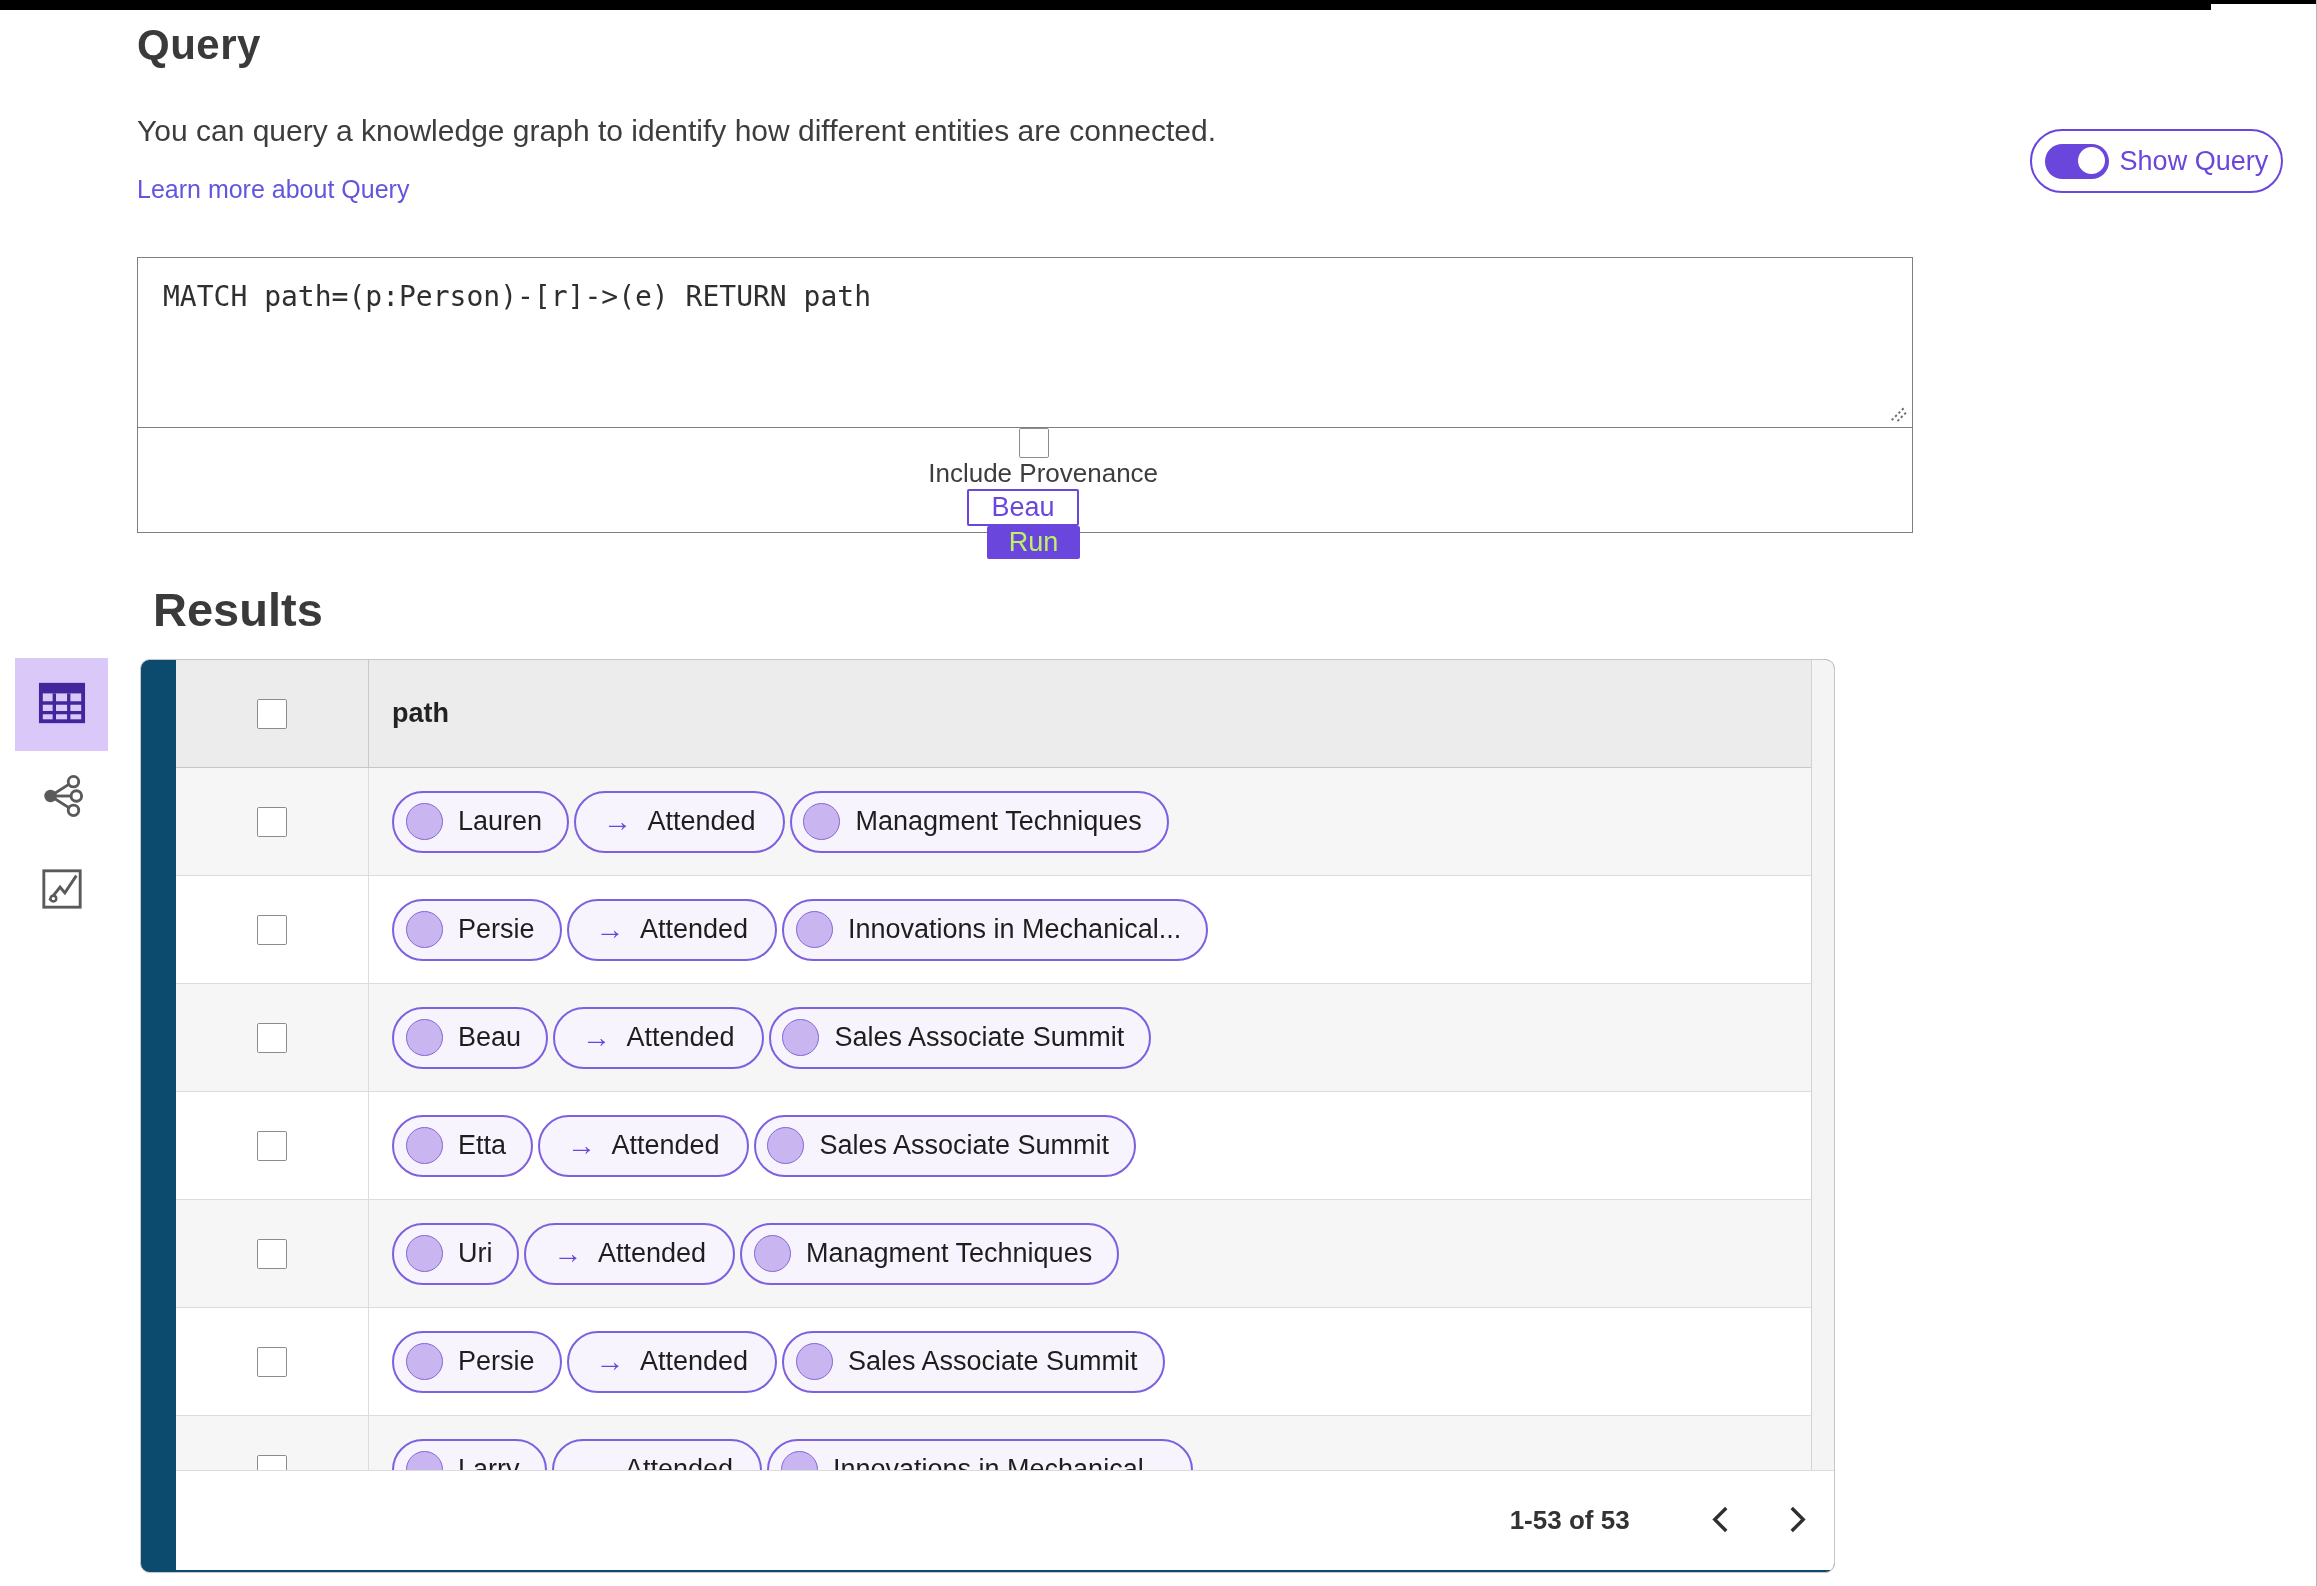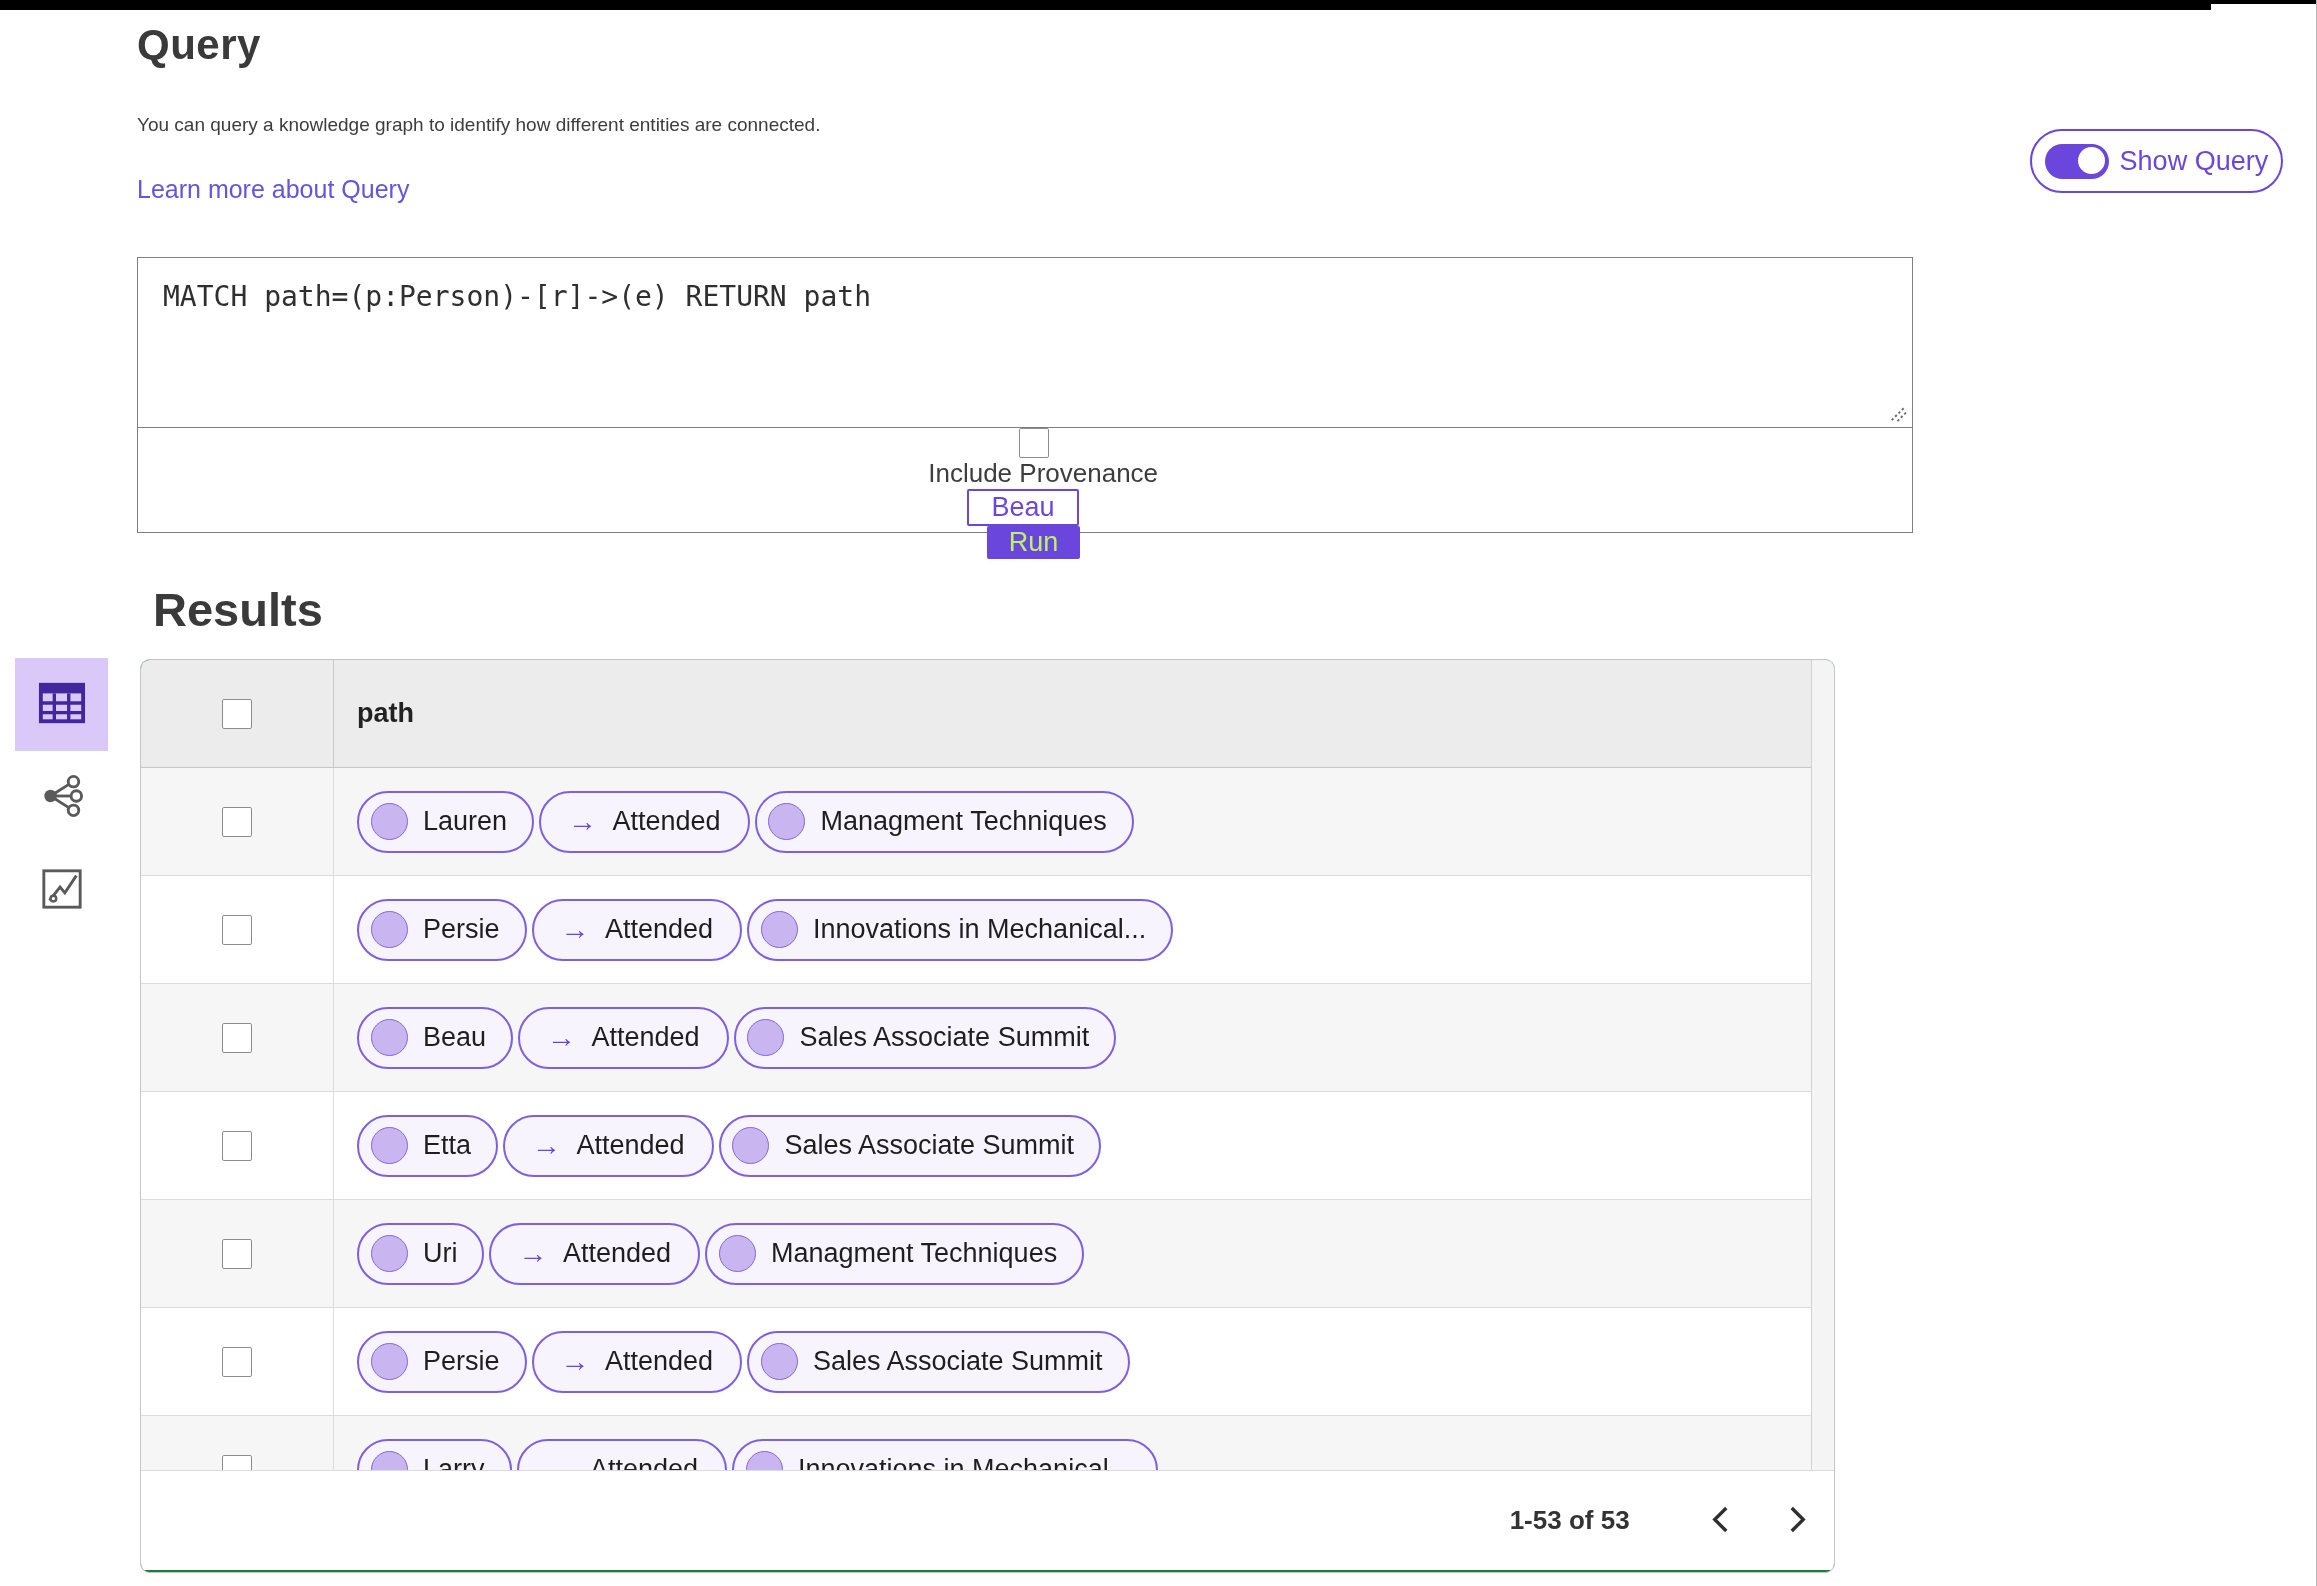--- a/index.html
+++ b/index.html
@@ -7,21 +7,21 @@
     width:2317px; height:1586px; position:relative; overflow:hidden;
     background:#ffffff; font-family:"Liberation Sans", sans-serif;
     box-sizing:border-box; border-right:1.9px solid #b7b7b7;
   }
   
   .top-bar { position:absolute; left:0; top:0; width:2211px; height:9.7px; background:#000; }
   .top-bar-thin { position:absolute; left:2211px; top:0; width:106px; height:3.9px; background:#000; }
 
   
   .page-title { position:absolute; left:137px; top:21px; margin:0; font-size:42px; font-weight:bold; color:#3a3a3a; letter-spacing:0.5px; }
-  .page-desc { position:absolute; left:137px; top:114px; font-size:19px; color:#3d3d3d; }
+  .page-desc { position:absolute; left:137px; top:114px; font-size:30px; color:#3d3d3d; }
   .learn-link { position:absolute; left:137px; top:175px; font-size:25px; color:#6355de; cursor:pointer; }
 
   .show-query-pill {
     position:absolute; left:2030px; top:129px; height:64px; width:253px;
     border:2.9px solid #6b46dd; border-radius:33px; background:#fff;
     display:flex; align-items:center; gap:11px; padding:0 17.4px 0 12.6px; box-sizing:border-box; cursor:pointer;
   }
   .toggle-track { width:64px; height:35px; border-radius:17.4px; background:#6b46dd; position:relative; flex:0 0 auto; }
   .toggle-knob { position:absolute; top:3.9px; right:3.9px; width:27px; height:27px; border-radius:50%; background:#fff; }
   .show-query-label { font-size:27px; color:#6b46dd; white-space:nowrap; }
@@ -45,21 +45,21 @@
 
   
   .results-title { position:absolute; left:137px; top:566px; margin:16px; font-size:47px; font-weight:bold; color:#3a3a3a; }
 
   .view-switcher { position:absolute; left:15.4px; top:658px; width:93px; }
   .view-item { width:93px; height:93px; display:flex; align-items:center; justify-content:center; cursor:pointer; }
   .view-item.active { background:#d9c8f8; }
 
   .results-panel {
     position:absolute; left:140px; top:659px; width:1695px; height:914px;
-    border:1.9px solid #c6c6c6; border-radius:9.7px; box-sizing:border-box; background:#15803d; overflow:hidden;
+    border:1.9px solid #c6c6c6; border-radius:9.7px; box-sizing:border-box; background:#0c4a6e; overflow:hidden;padding-left:35px;
   }
   .table-header { height:108px; background:#ececec; border-bottom:1.9px solid #c6c6c6; display:flex; box-sizing:border-box; }
   .th-checkbox { width:193px; flex:0 0 auto; border-right:1.9px solid #c9c9c9; display:flex; align-items:center; justify-content:center; box-sizing:border-box; }
   .th-path { flex:1; display:flex; align-items:center; padding-left:23px; font-size:27px; font-weight:bold; color:#222; }
 
   .table-viewport { height:702px; overflow:hidden; }
   .table-row { height:108px; display:flex; border-bottom:1px solid #dcdcdc; box-sizing:border-box; }
   .table-row.row-odd { background:#f6f6f6; }
   .table-row.row-even { background:#ffffff; }
   .td-checkbox { width:193px; flex:0 0 auto; border-right:1px solid #dcdcdc; display:flex; align-items:center; justify-content:center; box-sizing:border-box; }

